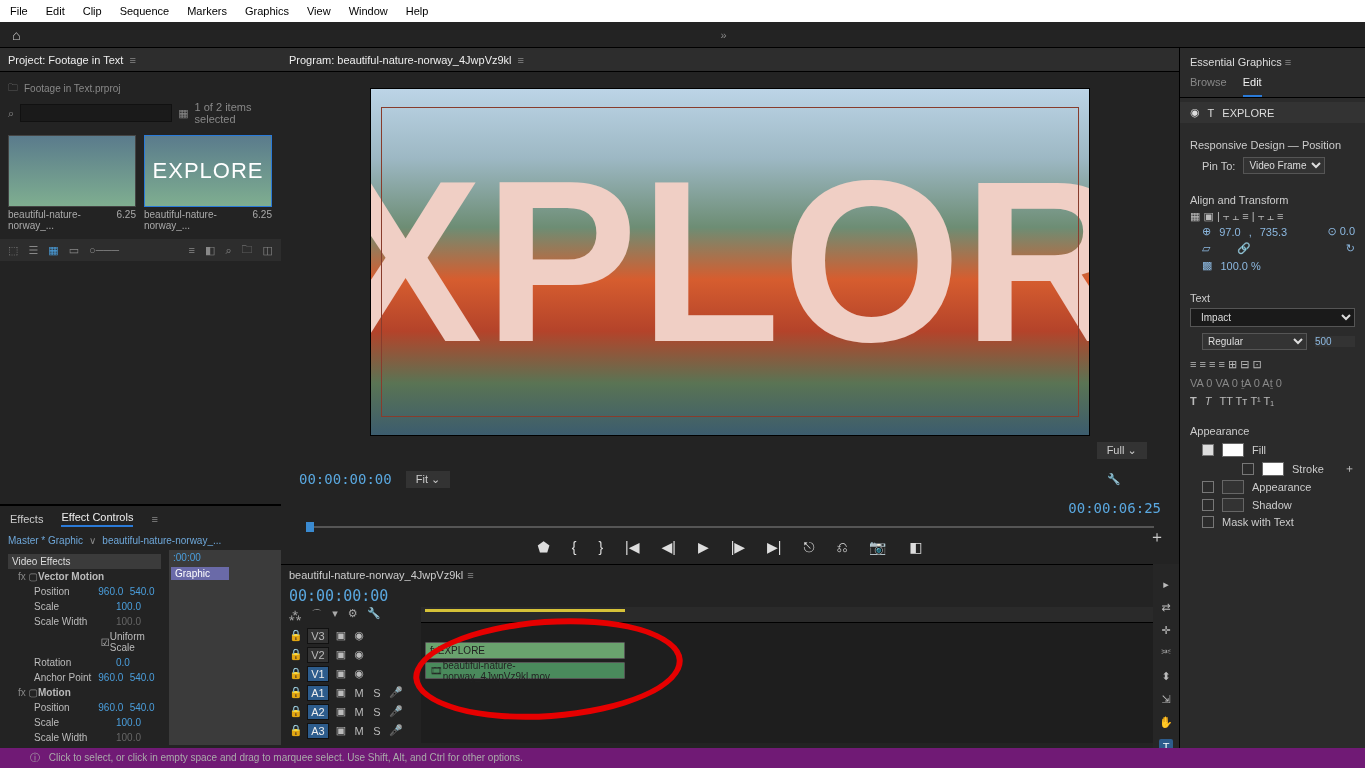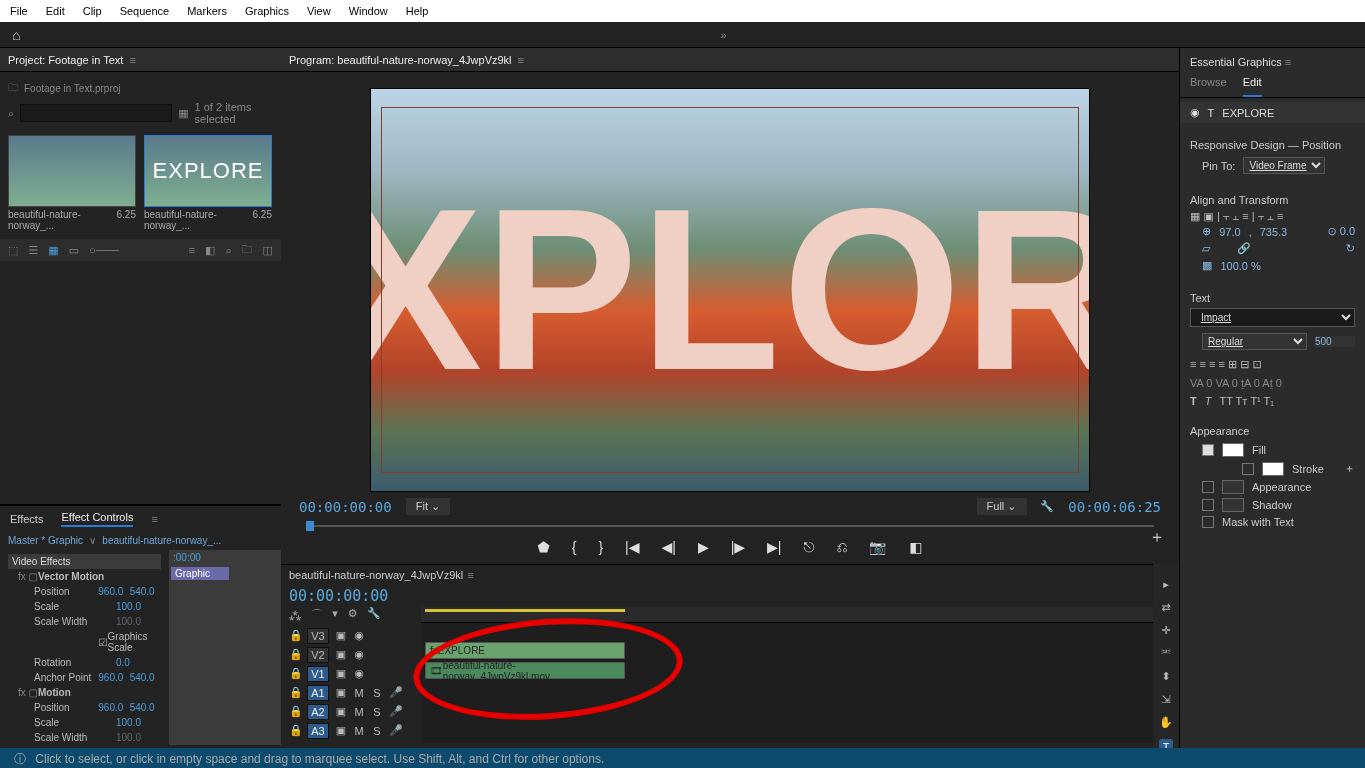--- a/index.html
+++ b/index.html
@@ -38,21 +38,21 @@
 .ec-right .gbar { background:#6a6aa8; color:#fff; padding:1px 4px; width:58px; margin:2px;}
 .timecode-sm { color:#4a9edc; font-size:10px; padding:4px 8px; background:#232323;}
 .centercol { width:898px; display:flex; flex-direction:column;}
 .viewer { background:#232323; height:492px; position:relative; display:flex; flex-direction:column; align-items:center;}
 .monitor { width:720px; height:405px; margin-top:16px; position:relative; background:linear-gradient(180deg,#bcd4e6 0%,#9db8c4 20%,#6d8d74 40%,#d65d2f 55%,#b4432a 70%,#5a7454 85%,#3c5c6e 100%); overflow:hidden; border:1px solid #000;}
 .monitor .mask { position:absolute; inset:18px 10px; border:1px solid #883c2c;}
 .explore-big { position:absolute; inset:0; display:flex; align-items:center; justify-content:center; font-family:Impact,sans-serif; font-size:230px; font-weight:bold; letter-spacing:2px; color:#f0cfc5; line-height:1;}
 .viewer-controls { width:100%; padding:6px 18px; display:flex; align-items:center; color:#ccc;}
 .vc-tc { color:#5aa8e0; font-family:monospace; font-size:14px;}
 .vc-drop { background:#333; padding:2px 10px; margin-left:14px;}
-.vc-right { margin-left:auto; display:flex; align-items:center; gap:14px;}
+.vc-right { margin-left:auto; display:flex; align-items:center; gap:14px;flex-direction:column;}
 .transport { display:flex; justify-content:center; gap:22px; padding:8px 0; color:#ddd; font-size:14px;}
 .transport span { cursor:pointer;}
 .plus-btn { position:absolute; right:14px; bottom:16px; color:#ccc; font-size:16px;}
 .timeline-panel { background:#232323; flex:1; position:relative; border-top:1px solid #000;}
 .tl-hdr { height:20px; display:flex; align-items:center; padding:0 8px; color:#ccc;}
 .tl-tc { color:#5aa8e0; font-family:monospace; font-size:15px; padding:2px 8px;}
 .tl-body { display:flex; position:relative;}
 .tl-left { width:140px;}
 .tl-tools { display:flex; gap:10px; padding:0 8px 4px 8px; color:#aaa;}
 .track { height:19px; display:flex; align-items:center; gap:6px; padding:0 8px; color:#bbb;}
@@ -76,23 +76,23 @@
 .rc-layer { display:flex; align-items:center; gap:8px; padding:4px 10px; color:#ddd; background:#333; margin:4px 0;}
 .rc-section { padding:6px 10px; color:#bbb;}
 .rc-section h4 { color:#ccc; font-weight:normal; font-size:11px; margin:6px 0 4px;}
 .rc-row { display:flex; align-items:center; gap:8px; padding:2px 0; color:#8cb8e0;margin-left:12px;}
 .rc-icons { display:flex; gap:8px; color:#bbb;}
 .rc-input { background:#1a1a1a; border:1px solid #555; color:#ddd; padding:2px 6px; width:100%;}
 .swatch { width:22px; height:14px; background:#fff; border:1px solid #666;}
 .swatch.dark { background:#333;}
 .chk { width:12px; height:12px; border:1px solid #777; display:inline-block;}
 .chk.on { background:#ddd;}
-.footer { position:absolute; bottom:0; left:0; right:0; height:20px; background:#0c4a6e; color:#aaa; padding:3px 14px; font-size:12px;}
+.footer { position:absolute; bottom:0; left:0; right:0; height:20px; background:#701a75; color:#aaa; padding:3px 30px; font-size:10px;}
 .sel-count{ margin-left:auto;}
-select{ background:#333; color:#ddd; border:1px solid #555; font-size:10px; padding:1px;text-decoration:underline;}
+select{ background:#333; color:#ddd; border:1px solid #555; font-size:10px; padding:1px;}
 .smallinput{ background:#333; color:#8cb8e0; border:none; width:40px; font-size:10px;}
 </style>
 </head>
 <body>
 
 <div class="menubar">
   <span>File</span>
   <span>Edit</span>
   <span>Clip</span>
   <span>Sequence</span>
@@ -187,21 +187,21 @@
               <span class="lbl">Scale</span>
               <span class="val">100.0</span>
             </div>
       <div class="row" style="color:#666">
               <span class="lbl">Scale Width</span>
               <span style="color:#666">100.0</span>
             </div>
       <div class="row">
               <span class="lbl"></span>
               <span>☑ </span>
-              <span>Graphics Scale</span>
+              <span>Uniform Scale</span>
             </div>
       <div class="row">
               <span class="lbl">Rotation</span>
               <span class="val">0.0</span>
             </div>
       <div class="row">
               <span class="lbl">Anchor Point</span>
               <span class="val">960.0</span>
               <span class="val">540.0</span>
             </div>

